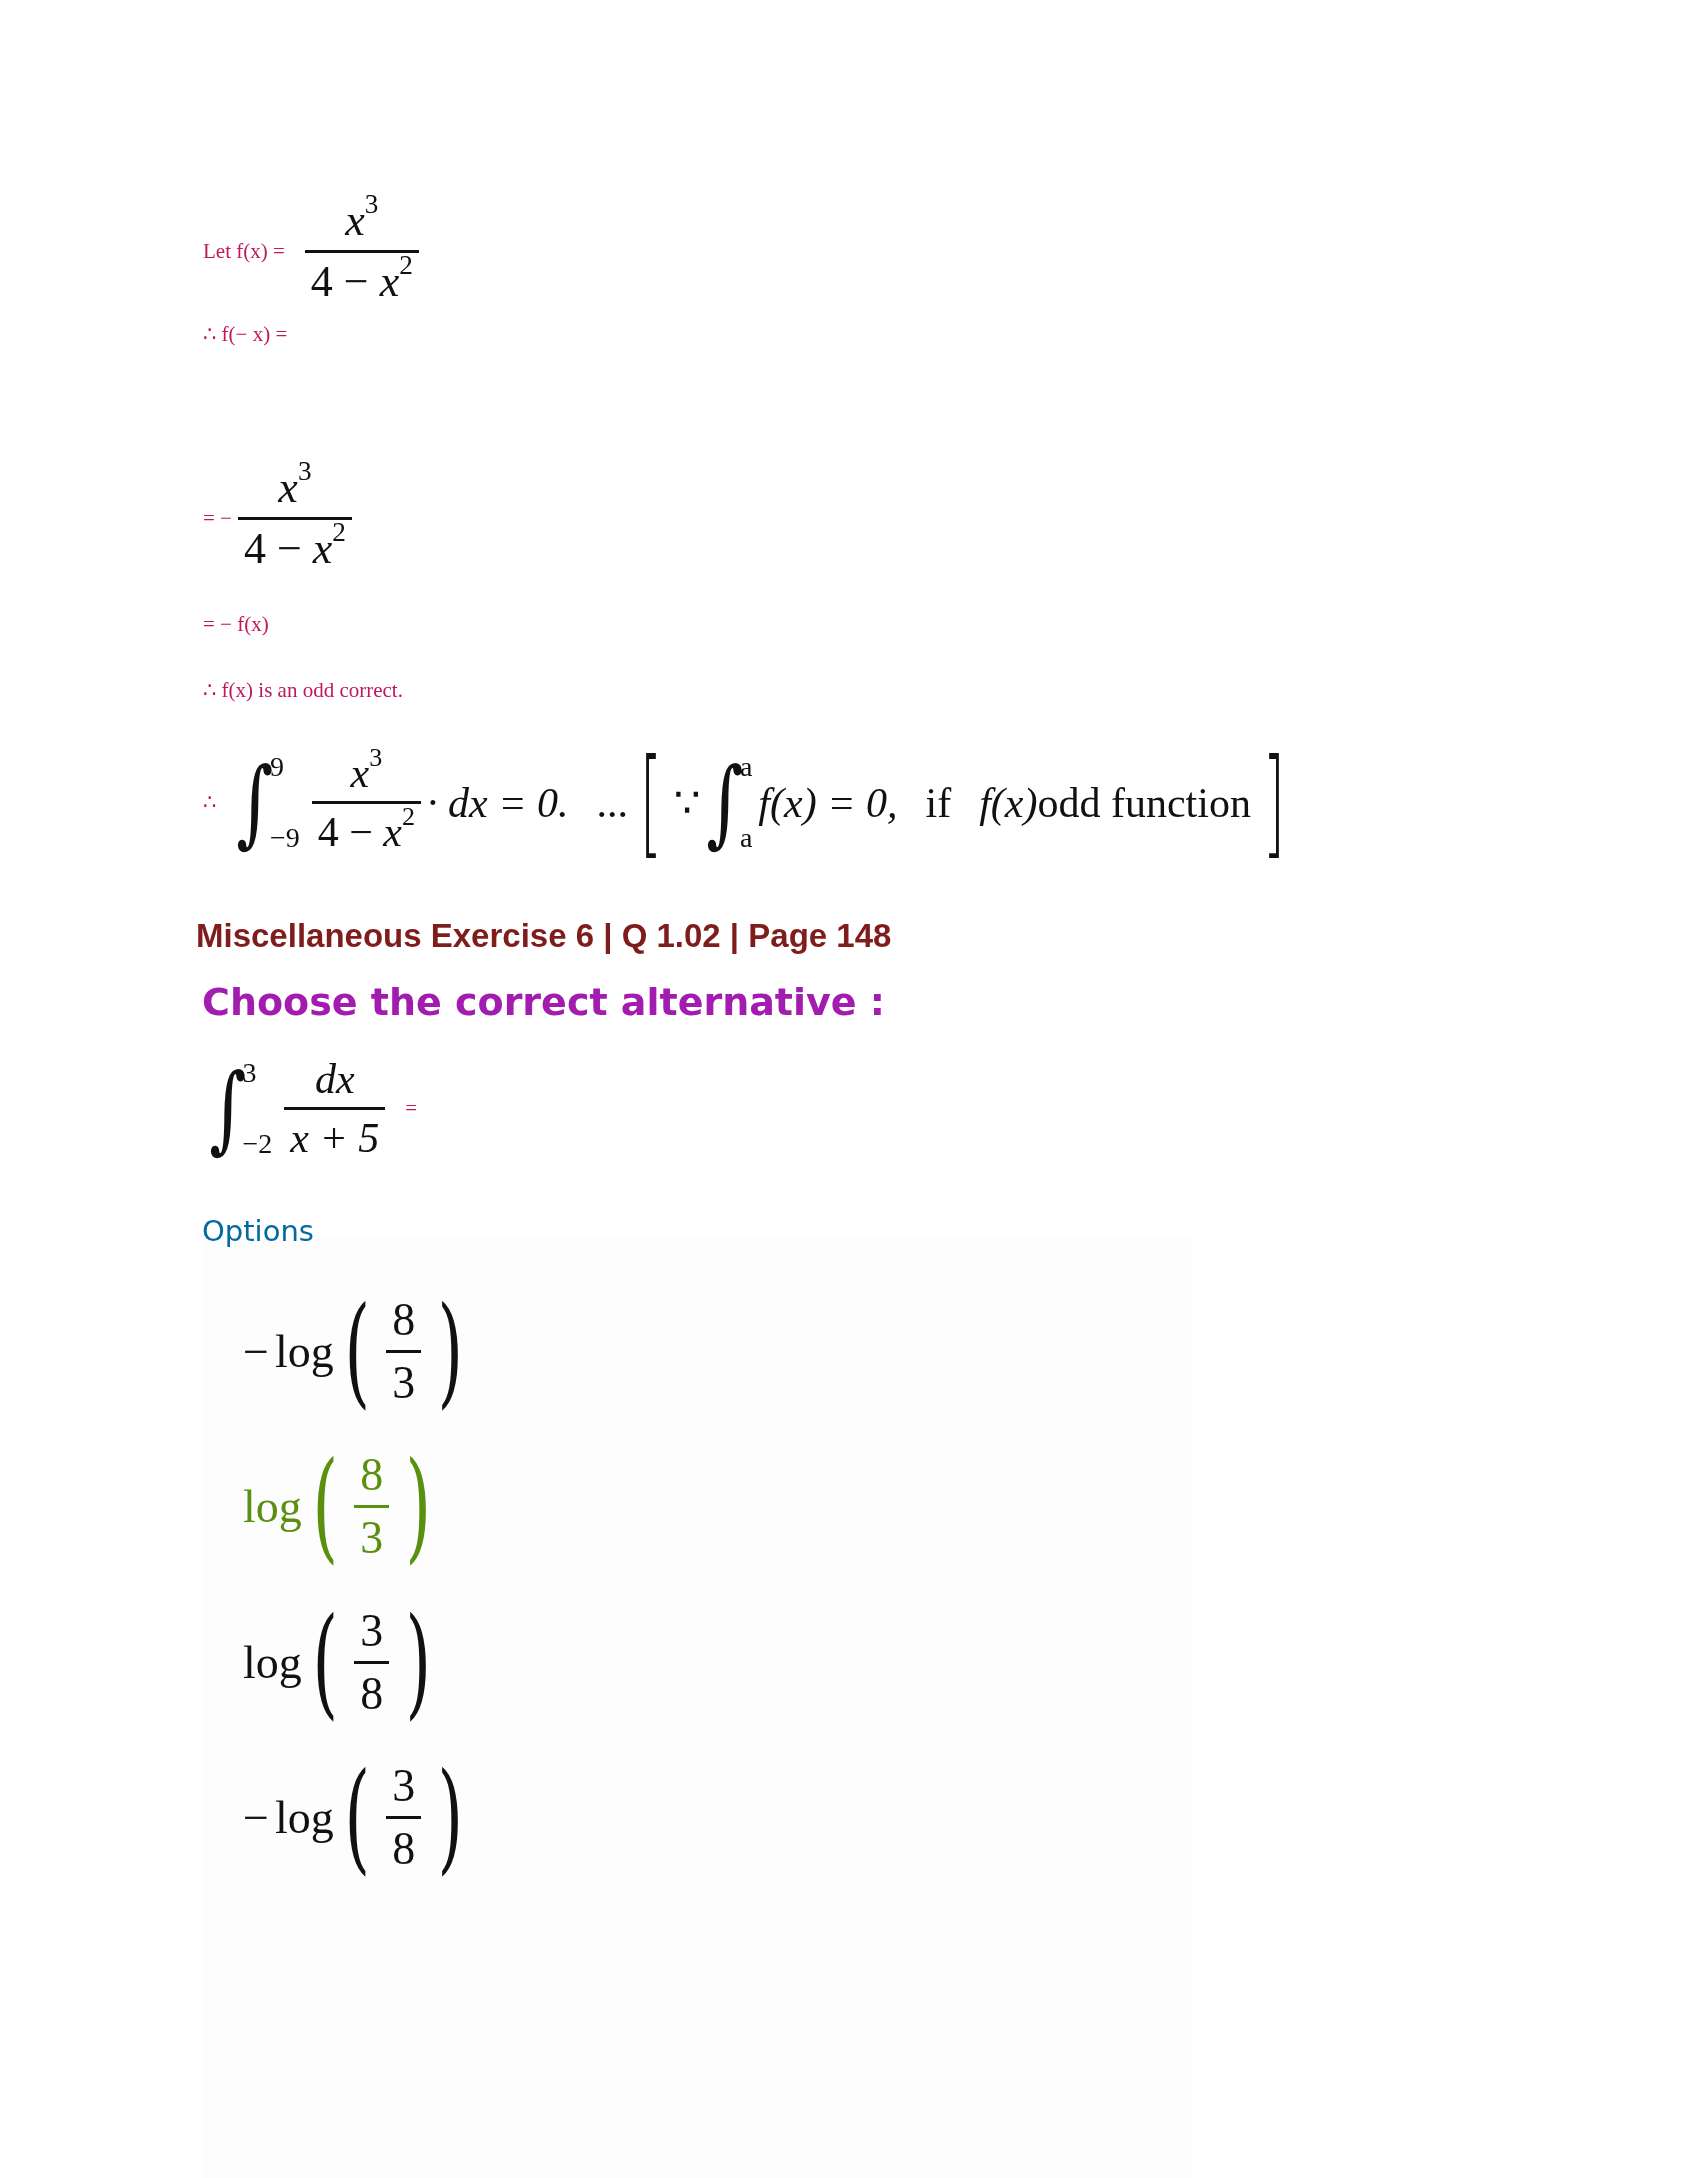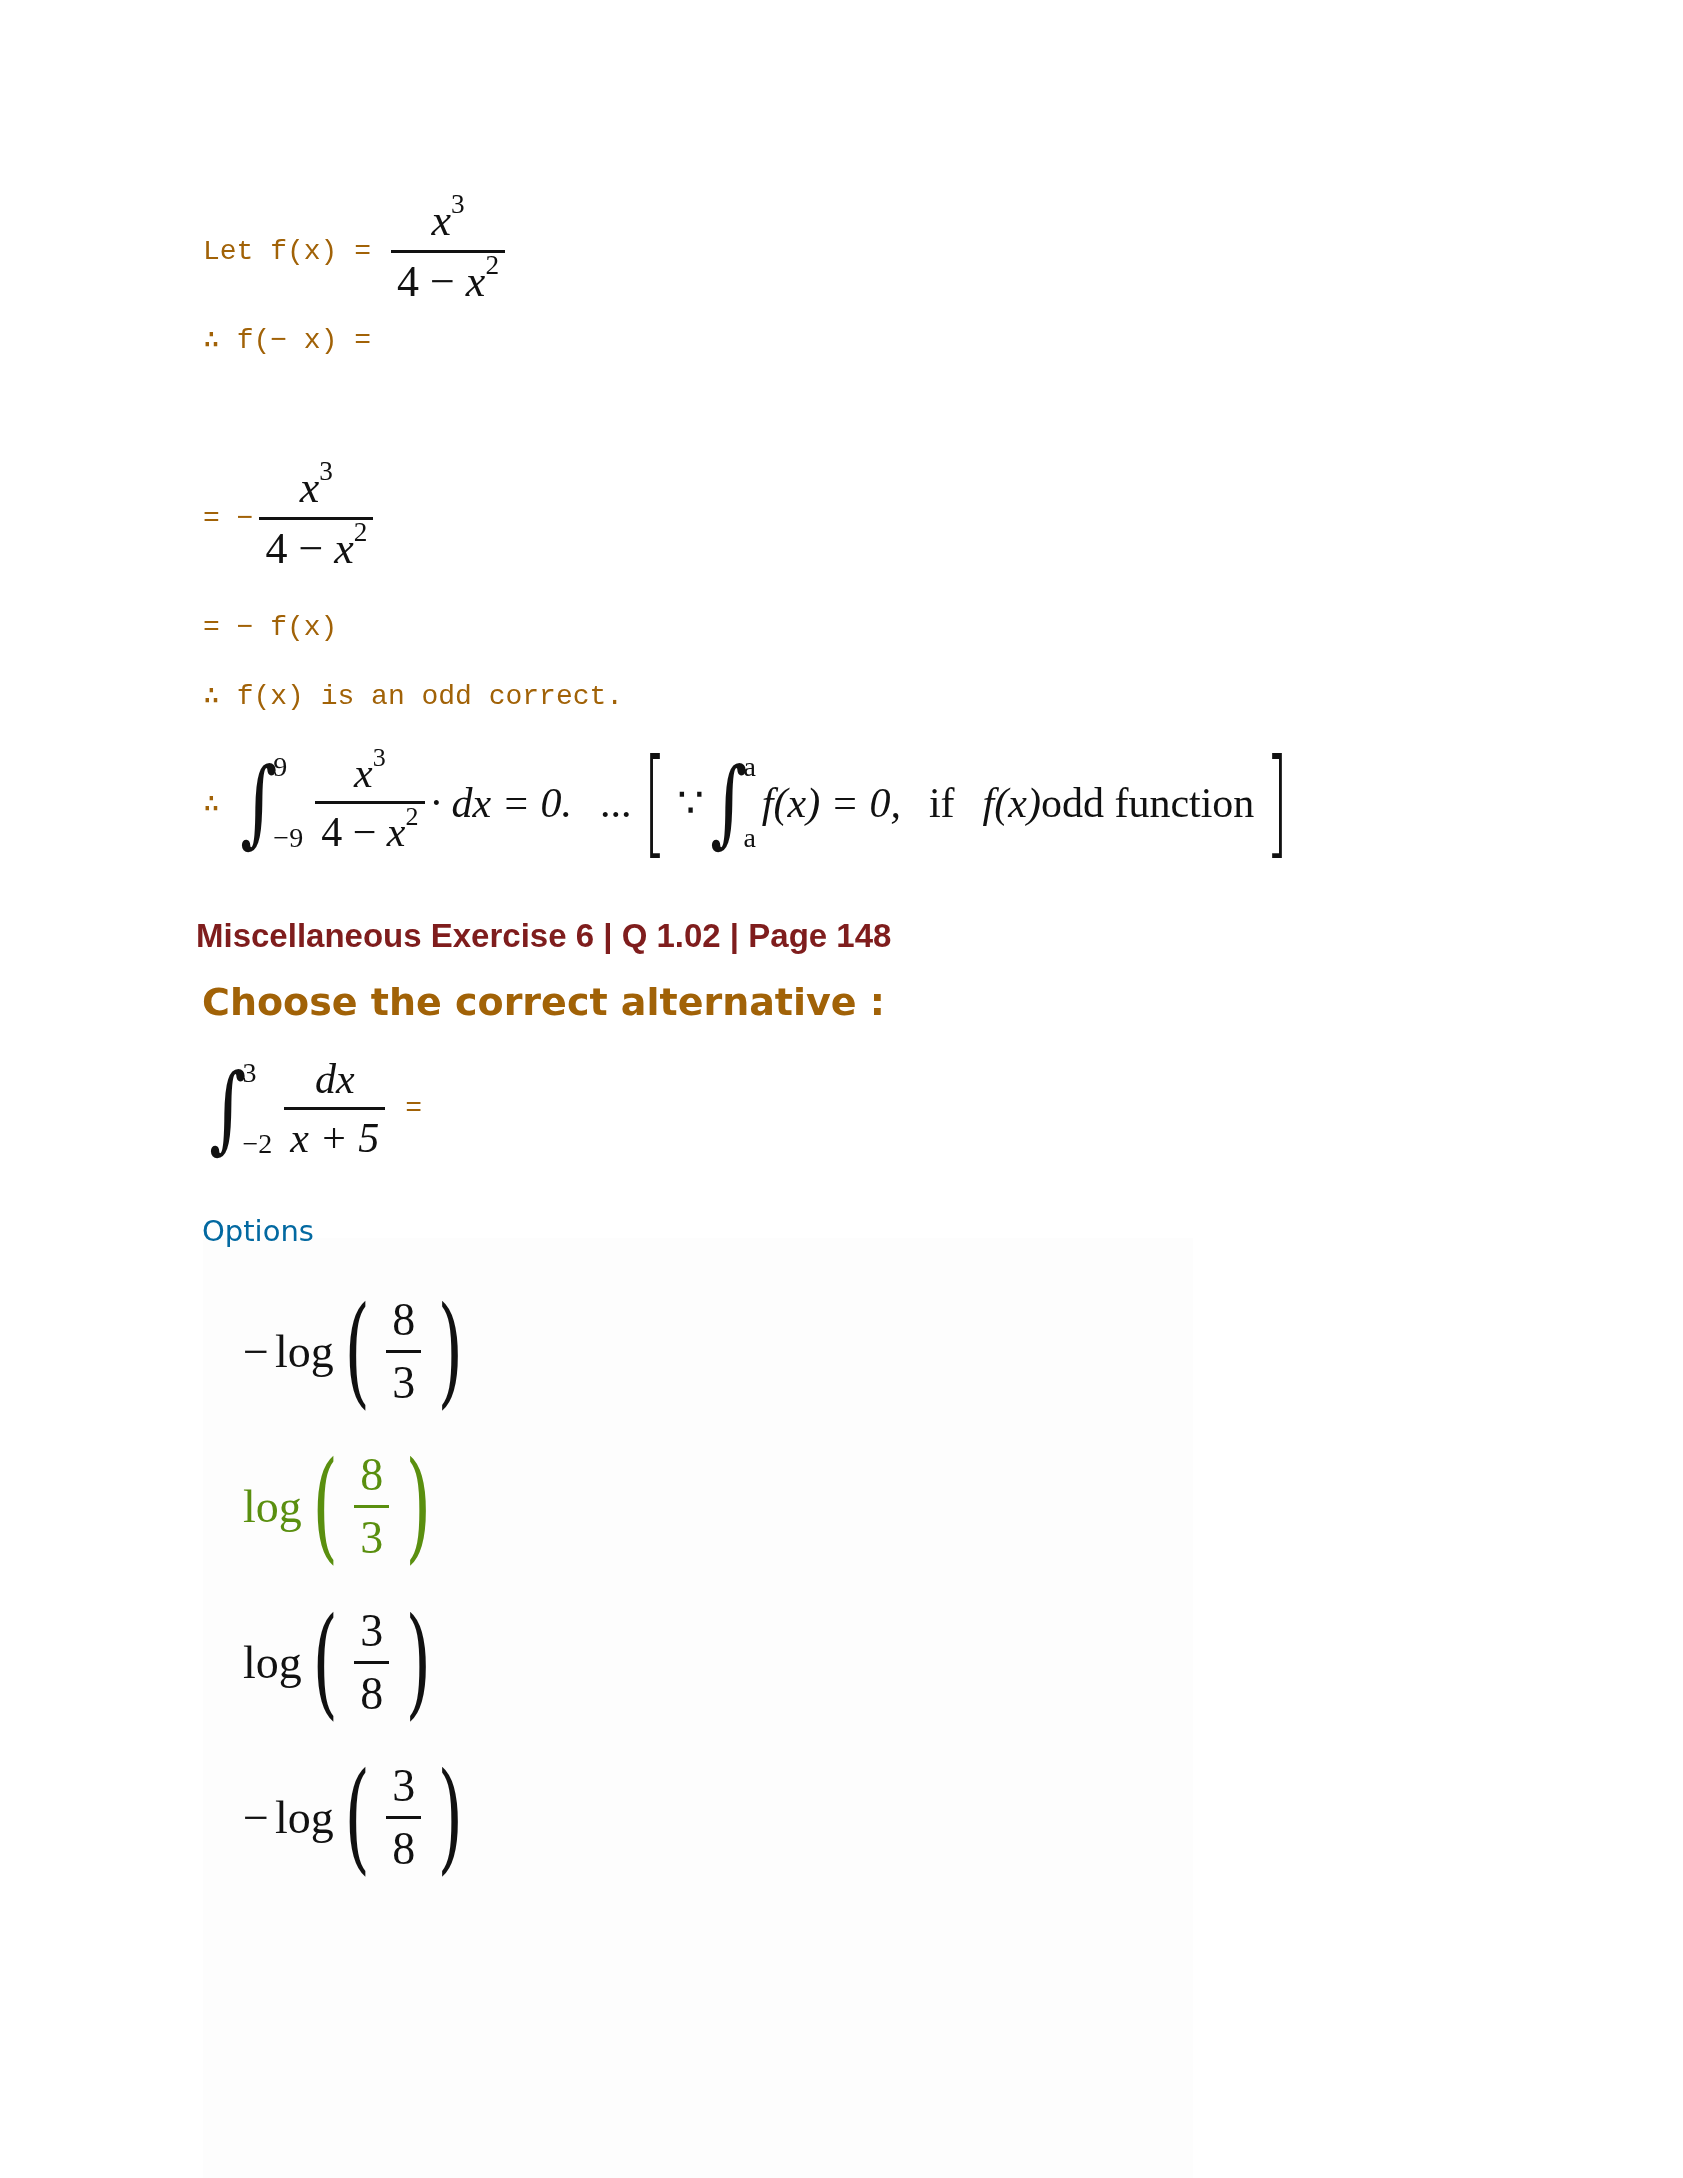--- a/index.html
+++ b/index.html
@@ -1,32 +1,32 @@
 <!DOCTYPE html>
 <html><head>
 <meta charset="utf-8">
 <style>
   html, body { margin:0; padding:0; background:#ffffff; }
   body { width:1683px; height:2178px; position:relative; overflow:hidden; color:#111; }
   .row { position:absolute; left:203px; display:flex; align-items:center; white-space:nowrap; }
-  .txt { font-family:Liberation Mono, monospace; font-size:28px; color:#a16207; }
+  .txt { font-family:Liberation Serif, serif; font-size:21px; color:#be185d; }
   .m { font-family:"Liberation Serif", "DejaVu Serif", serif; font-size:44px; color:#111; }
   .mi { font-style:italic; }
   .frac { display:inline-flex; flex-direction:column; align-items:center; vertical-align:middle; margin:0 6px;justify-content:center; }
   .frac .num, .frac .den { padding:0 6px; line-height:1.05; }
   .frac .bar { align-self:stretch; height:2.5px; background:#111; margin:6px 0; }
   sup { font-size:0.62em; vertical-align:0.8em; line-height:0; }
   .sp { display:inline-block; width:14px; }
   .int { display:inline-flex; align-items:center; position:relative; margin-right:6px; }
   .int .sign { font-size:95px; line-height:1; font-style:italic; transform:scaleX(0.75); display:inline-block; font-family:"DejaVu Serif", serif; }
   .int .lims { display:flex; flex-direction:column; justify-content:space-between; height:103px; font-size:28px; margin-left:-10px; }
   .bracket { font-size:117px; line-height:1; font-weight:100; transform:scaleX(0.5); display:inline-block; font-family:"DejaVu Sans", sans-serif; }
   .paren { font-size:119px; line-height:1; transform:scaleX(0.55); display:inline-block; font-family:"DejaVu Serif", serif; font-weight:lighter; }
   .heading-green { position:absolute; left:196px; top:917px; font-family:"Liberation Sans", sans-serif; font-weight:bold; font-size:33px; color:#7f1d1d; }
-  .question-title { position:absolute; left:202px; top:980px; font-family:"DejaVu Sans", sans-serif; font-weight:bold; font-size:38px; color:#a16207; }
+  .question-title { position:absolute; left:202px; top:980px; font-family:"DejaVu Sans", sans-serif; font-weight:bold; font-size:38px; color:#a21caf; }
   .options-label { position:absolute; left:202px; top:1214px; font-family:"DejaVu Sans", sans-serif; font-size:29px; color:#0369a1; }
   .opt { position:absolute; left:243px; display:flex; align-items:center; }
   .opt .m { font-size:46px; }
   .correct, .correct .m, .correct .bar { color:#5a8f0f; }
   .correct .frac .bar { background:#5a8f0f; }
   .faint-panel { position:absolute; left:203px; top:1238px; width:990px; height:941px; background:#fdfdfd; }
 </style>
 </head>
 <body>
 

